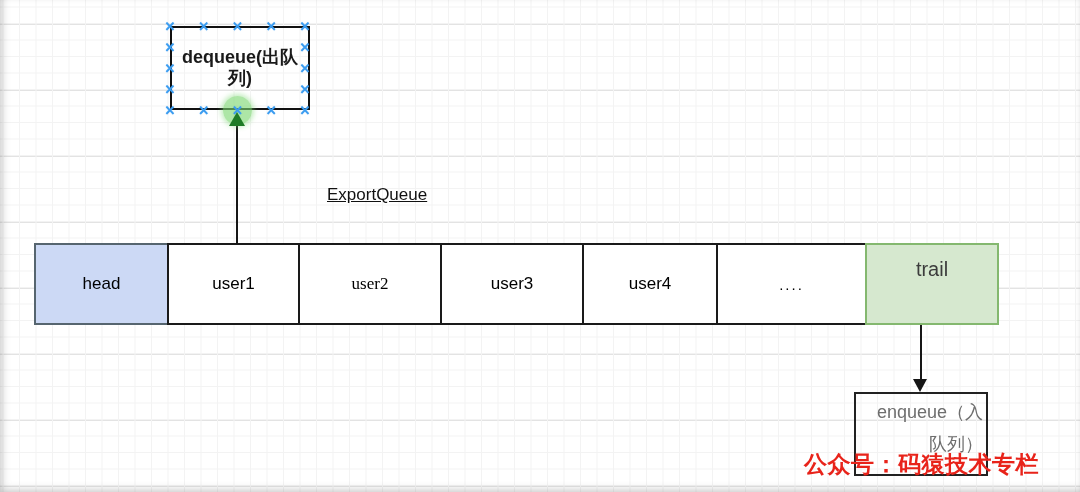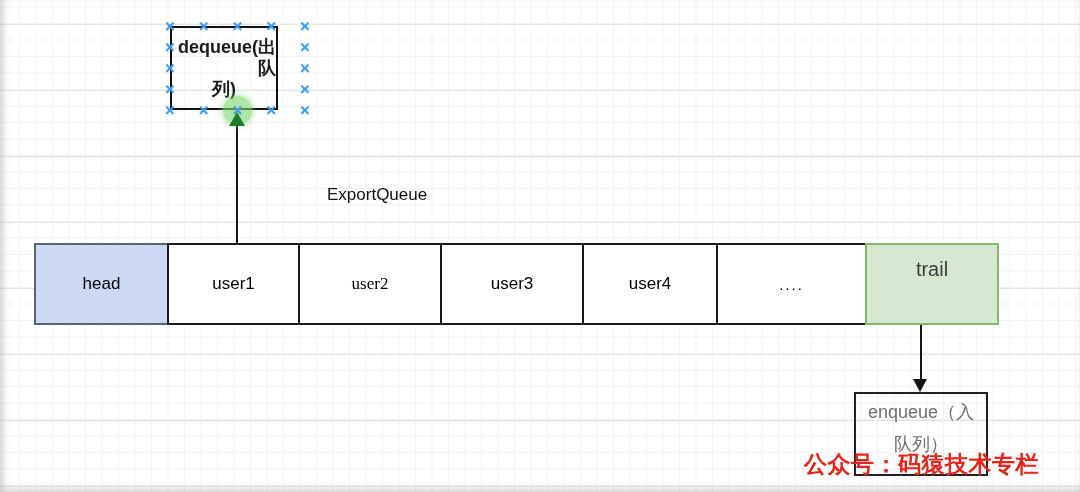--- a/index.html
+++ b/index.html
@@ -19,21 +19,21 @@
   }
 
   .edge-fade {
     position:absolute; inset:0; pointer-events:none; z-index:50;
     box-shadow: inset 9px -9px 10px -8px rgba(110,110,110,.45),
                 inset -3px 2px 6px -5px rgba(110,110,110,.35);
   }
 
   
   #dequeue-box {
-    position:absolute; left:170px; top:26px; width:108px; height:84px;
+    position:absolute; left:170px; top:26px; width:140px; height:84px;
     border:2px solid #111; background:transparent;
     display:flex; flex-direction:column; align-items:center; justify-content:center;
     text-align:right; font-weight:bold; font-size:18px; line-height:21px; color:#1a1a1a;
     z-index:5;
   }
 
   .conn-x {
     position:absolute; z-index:8; color:#3b9cf0; font-size:13px; font-weight:bold;
     line-height:13px; transform:translate(-50%,-50%); text-shadow:0 0 1px rgba(59,156,240,.6);
     pointer-events:auto;
@@ -54,21 +54,21 @@
     border-left:8px solid transparent; border-right:8px solid transparent;
     border-bottom:14px solid #1e7b26;
   }
   #arrow-down-head {
     position:absolute; left:913px; top:379px; width:0; height:0; z-index:4;
     border-left:7.5px solid transparent; border-right:7.5px solid transparent;
     border-top:13px solid #141414;
   }
 
   #export-label {
-    position:absolute; left:327px; top:185px; font-size:17px; color:#111; z-index:3;
+    position:absolute; left:327px; top:185px; font-size:17px; color:#111; z-index:3;text-decoration:underline;
   }
 
   
   #queue-row {
     position:absolute; left:34px; top:243px; height:82px; display:flex; z-index:3;border-radius:9px;
   }
   .cell {
     height:82px; border:2px solid #1a1a1a; background:#fff;
     display:flex; align-items:center; justify-content:center;
     font-size:17px; color:#000;
@@ -79,21 +79,21 @@
   .cell.dots { letter-spacing:2px; font-size:15px; }
   .cell.tail {
     background:#d6e8cf; border-color:#84b86f; z-index:3;
     align-items:flex-start; padding-top:13px; font-size:20px; color:#3c3c3c;text-align:right;
   }
 
   
   #enqueue-box {
     position:absolute; left:854px; top:392px; width:134px; height:84px;
     border:2px solid #222; background:transparent; z-index:4;
-    font-size:18px; line-height:32px; color:#6e6e6e; padding:2px 3px; text-align:center;
+    font-size:18px; line-height:32px; color:#6e6e6e; padding:2px 3px; text-align:right;
   }
   #enqueue-box span { display:block; }
   #dequeue-box span { display:block; }
 
   #watermark {
     position:absolute; left:804px; top:449px; z-index:20;
     font-size:23px; font-weight:700; color:#e8231a; letter-spacing:.5px; white-space:nowrap;text-align:center;
   }
 </style>
 </head>

